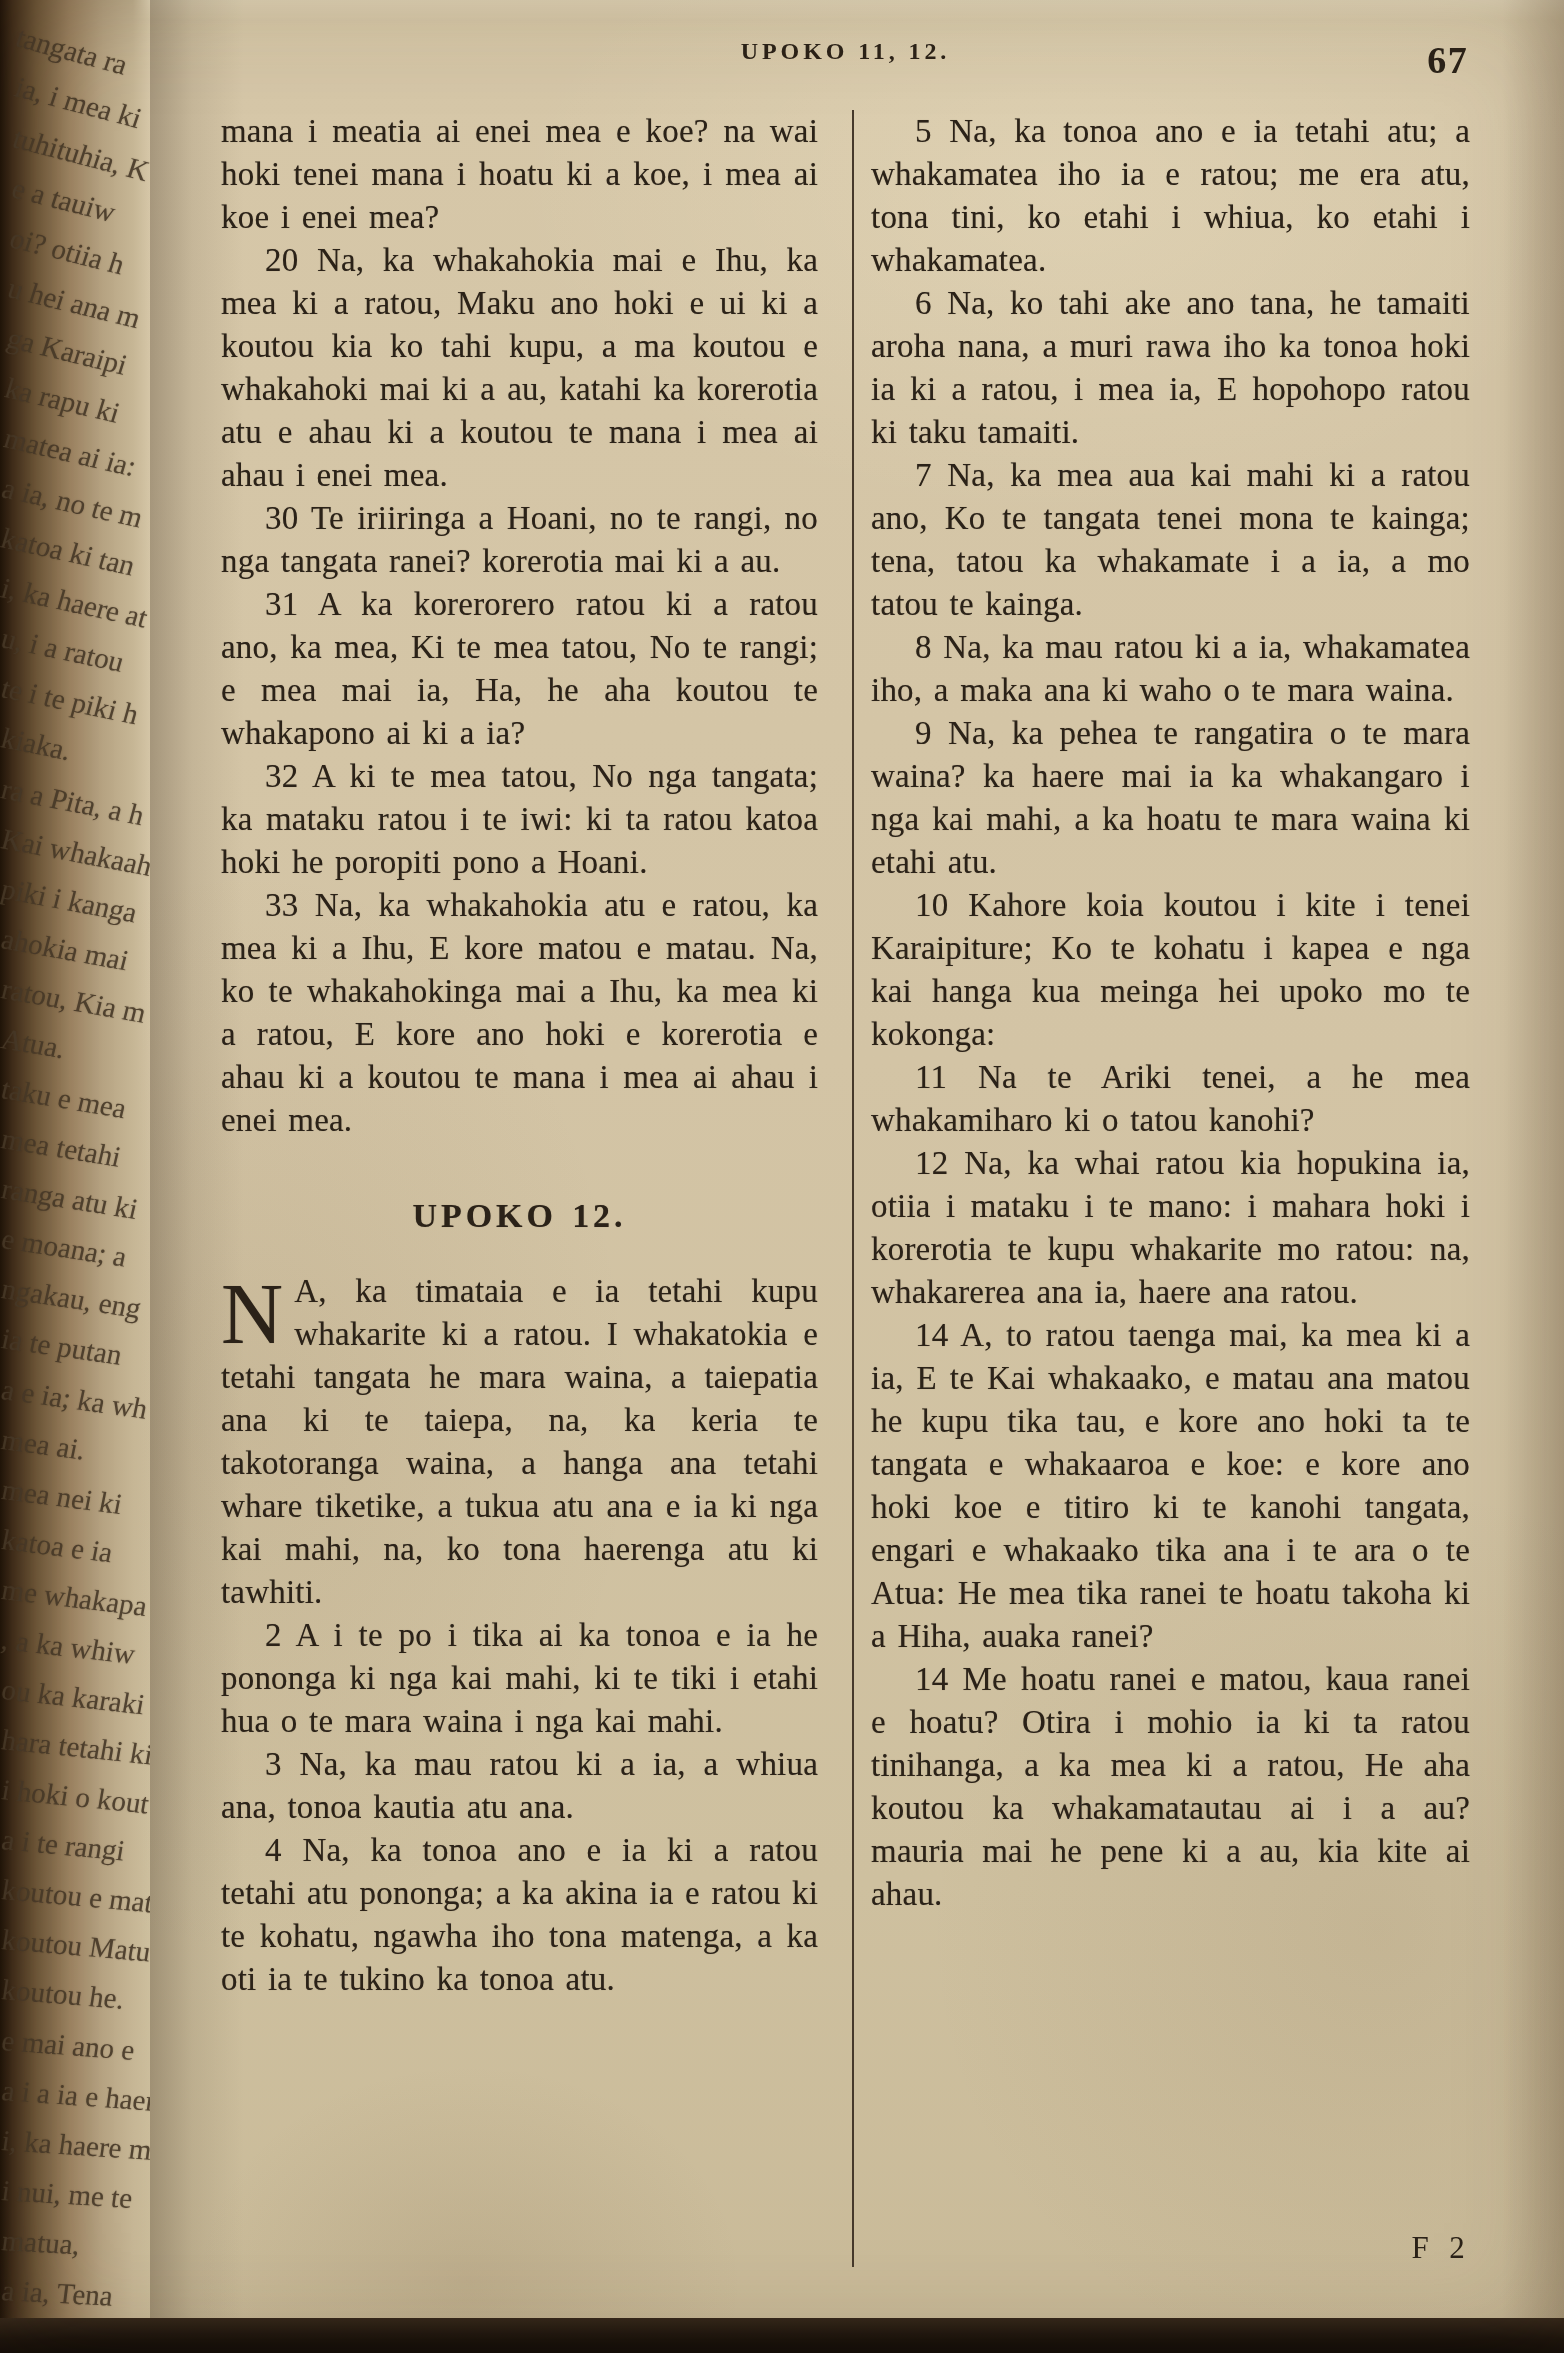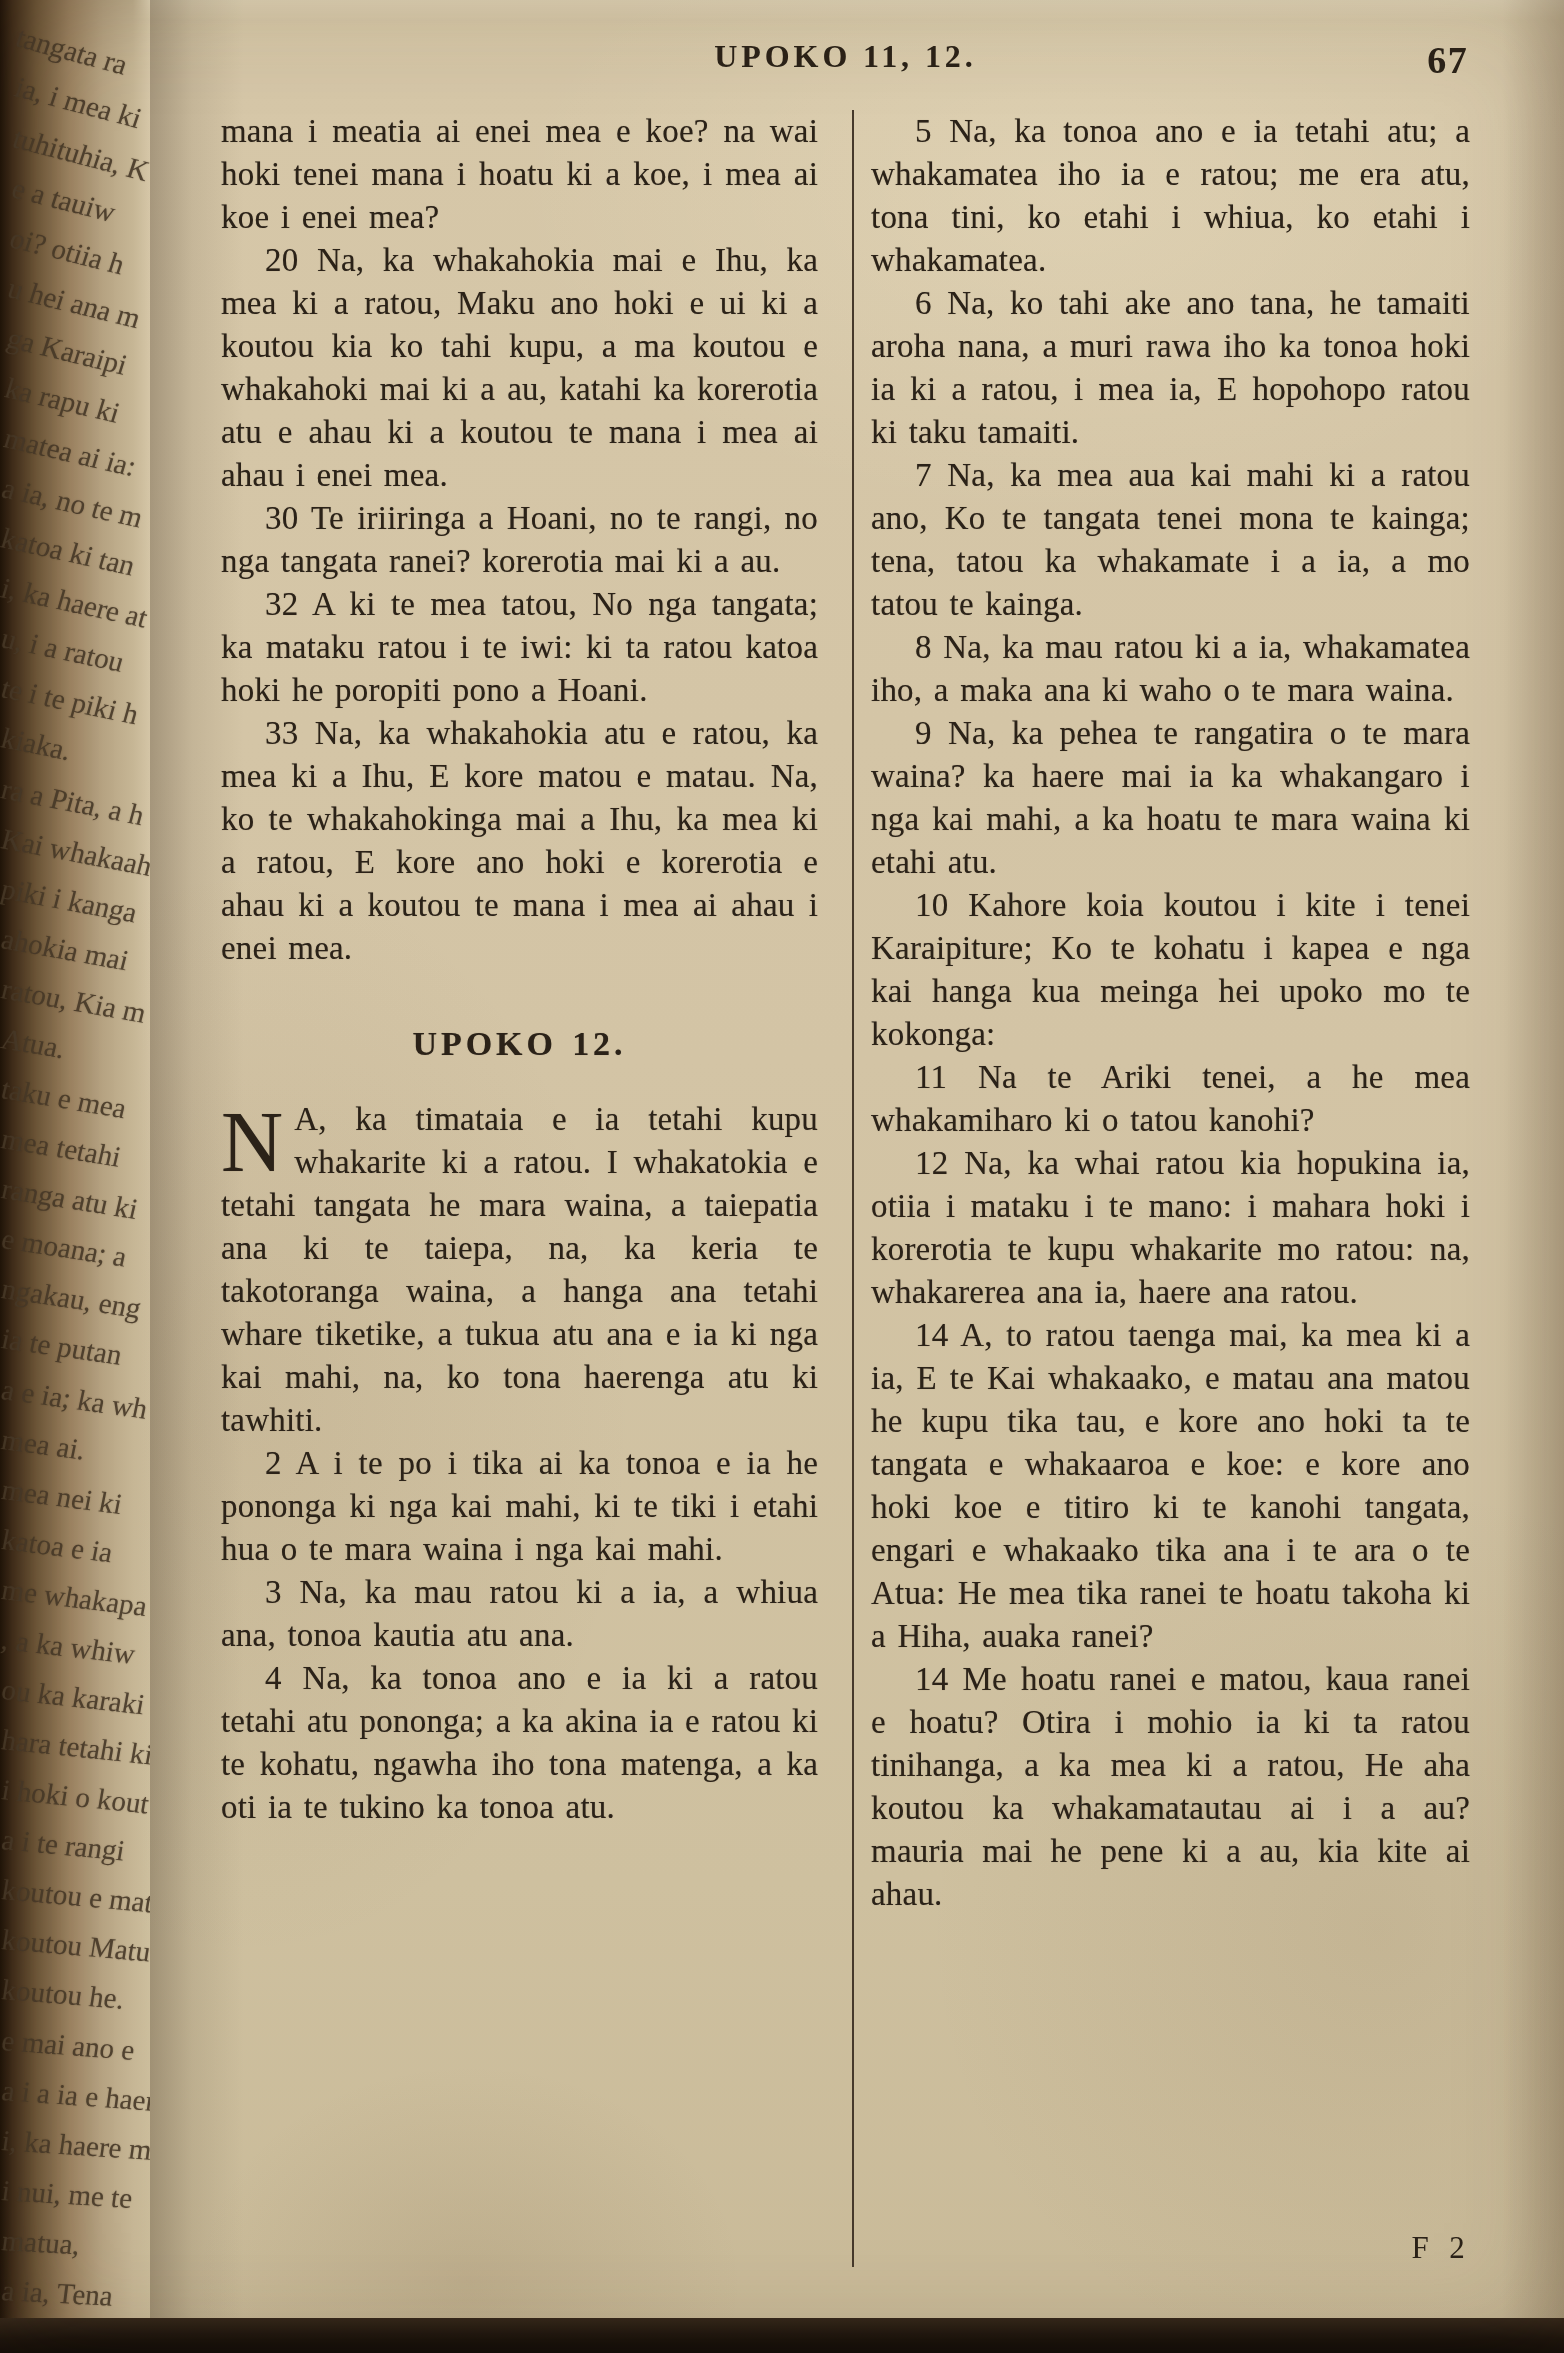--- a/index.html
+++ b/index.html
@@ -15,21 +15,21 @@
     radial-gradient(ellipse 626px 626px at 88% 82%, rgba(112,86,54,.10), transparent 72%),
     radial-gradient(ellipse 391px 313px at 30% 97%, rgba(100,76,46,.12), transparent 70%);}
   .edge-strip{position:absolute;left:0;top:0;width:150px;height:100%;z-index:1;overflow:hidden;
     background:linear-gradient(90deg,#1c1107 0,#402d1a 12.5px,#6f5839 36px,#9c8361 69px,#b7a483 103px,#c6b695 133px,rgba(198,182,149,0) 150px);}
   .fragment{position:absolute;white-space:nowrap;font-size:29px;color:#483a29;opacity:.92;
     text-shadow:0 0 1.6px rgba(72,58,41,.45);transform-origin:left center;}
   .fold-shadow{position:absolute;left:150px;top:0;width:94px;height:100%;z-index:2;
     background:linear-gradient(90deg,rgba(56,40,24,.30),rgba(56,40,24,.10) 45%,rgba(56,40,24,0));}
   .content{position:absolute;inset:0;z-index:3;}
   .header{position:absolute;top:38px;left:221px;width:1249px;height:50px;}
-  .running-head{display:block;text-align:center;font-weight:bold;font-size:32px;letter-spacing:3.9px;}
+  .running-head{display:block;text-align:center;font-weight:bold;font-size:24px;letter-spacing:3.9px;}
   .page-number{position:absolute;right:1.6px;top:0;font-weight:bold;font-size:38px;letter-spacing:1.6px;margin-left:28px;}
   .columns{position:absolute;top:110px;left:221px;width:1249px;display:flex;align-items:flex-start;}
   .col{width:605px;font-size:33px;line-height:43px;text-align:justify;word-spacing:3.1px;letter-spacing:0.2px;
     text-shadow:0 0 0.8px rgba(43,34,24,.4);}
   .col-right{width:626px;margin-left:34px;border-left:2.3px solid #46392b;padding-left:17px;min-height:2157px;}
   .para{margin:0;text-indent:44px;}
   .para.continuation{text-indent:0}
   .para.opening{text-indent:0}
   .para.heading{text-indent:0;text-align:center;font-weight:bold;font-size:34px;letter-spacing:3.9px;margin:52px 0 33px;}
   .dropcap{float:left;font-size:86px;line-height:78px;padding:4.7px 11px 3.1px 0;}
@@ -100,20 +100,21 @@
     <div class="header">
       <span class="running-head">UPOKO 11, 12.</span>
       <span class="page-number">67</span>
     </div>
 
     <div class="columns">
       <div class="col col-left">
           <p class="para continuation">mana i meatia ai enei mea e koe? na wai hoki tenei mana i hoatu ki a koe, i mea ai koe i enei mea?</p>
           <p class="para verse">20 Na, ka whakahokia mai e Ihu, ka mea ki a ratou, Maku ano hoki e ui ki a koutou kia ko tahi kupu, a ma koutou e whakahoki mai ki a au, katahi ka korerotia atu e ahau ki a koutou te mana i mea ai ahau i enei mea.</p>
           <p class="para verse">30 Te iriiringa a Hoani, no te rangi, no nga tangata ranei? korerotia mai ki a au.</p>
+          <p class="para verse">31 A ka korerorero ratou ki a ratou ano, ka mea, Ki te mea tatou, No te rangi; e mea mai ia, Ha, he aha koutou te whakapono ai ki a ia?</p>
           <p class="para verse">32 A ki te mea tatou, No nga tangata; ka mataku ratou i te iwi: ki ta ratou katoa hoki he poropiti pono a Hoani.</p>
           <p class="para verse">33 Na, ka whakahokia atu e ratou, ka mea ki a Ihu, E kore matou e matau. Na, ko te whakahokinga mai a Ihu, ka mea ki a ratou, E kore ano hoki e korerotia e ahau ki a koutou te mana i mea ai ahau i enei mea.</p>
           <p class="para heading">UPOKO 12.</p>
           <p class="para opening"><span class="dropcap">N</span>A, ka timataia e ia tetahi kupu whakarite ki a ratou. I whakatokia e tetahi tangata he mara waina, a taiepatia ana ki te taiepa, na, ka keria te takotoranga waina, a hanga ana tetahi whare tiketike, a tukua atu ana e ia ki nga kai mahi, na, ko tona haerenga atu ki tawhiti.</p>
           <p class="para verse">2 A i te po i tika ai ka tonoa e ia he pononga ki nga kai mahi, ki te tiki i etahi hua o te mara waina i nga kai mahi.</p>
           <p class="para verse">3 Na, ka mau ratou ki a ia, a whiua ana, tonoa kautia atu ana.</p>
           <p class="para verse">4 Na, ka tonoa ano e ia ki a ratou tetahi atu pononga; a ka akina ia e ratou ki te kohatu, ngawha iho tona matenga, a ka oti ia te tukino ka tonoa atu.</p>
         </div>
       <div class="col col-right">
           <p class="para verse">5 Na, ka tonoa ano e ia tetahi atu; a whakamatea iho ia e ratou; me era atu, tona tini, ko etahi i whiua, ko etahi i whakamatea.</p>

